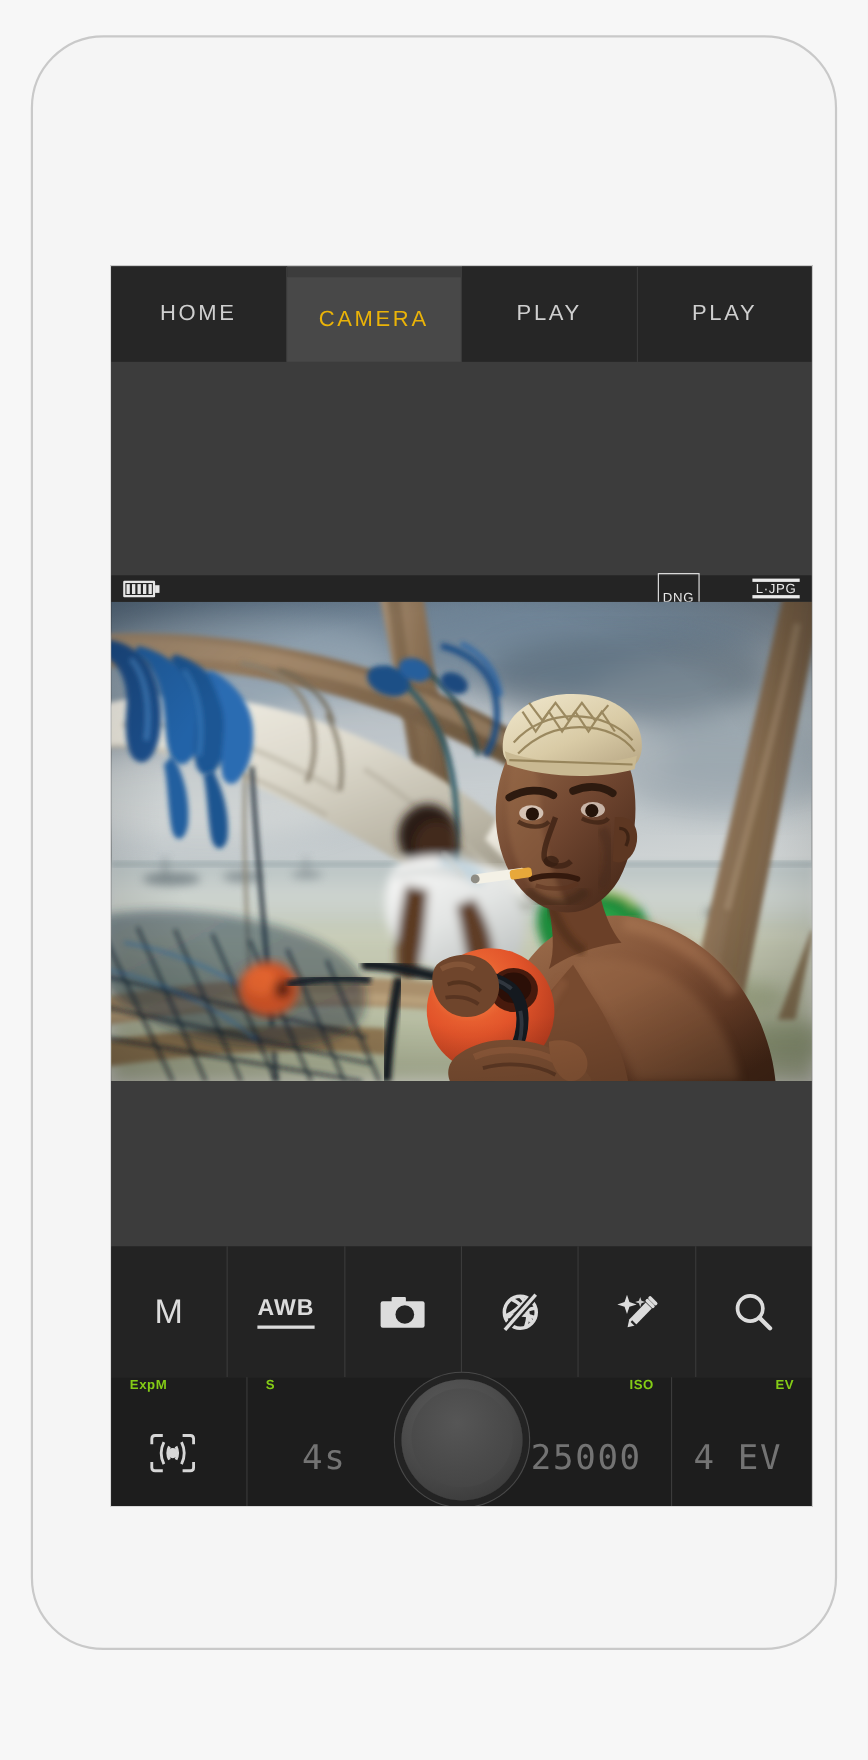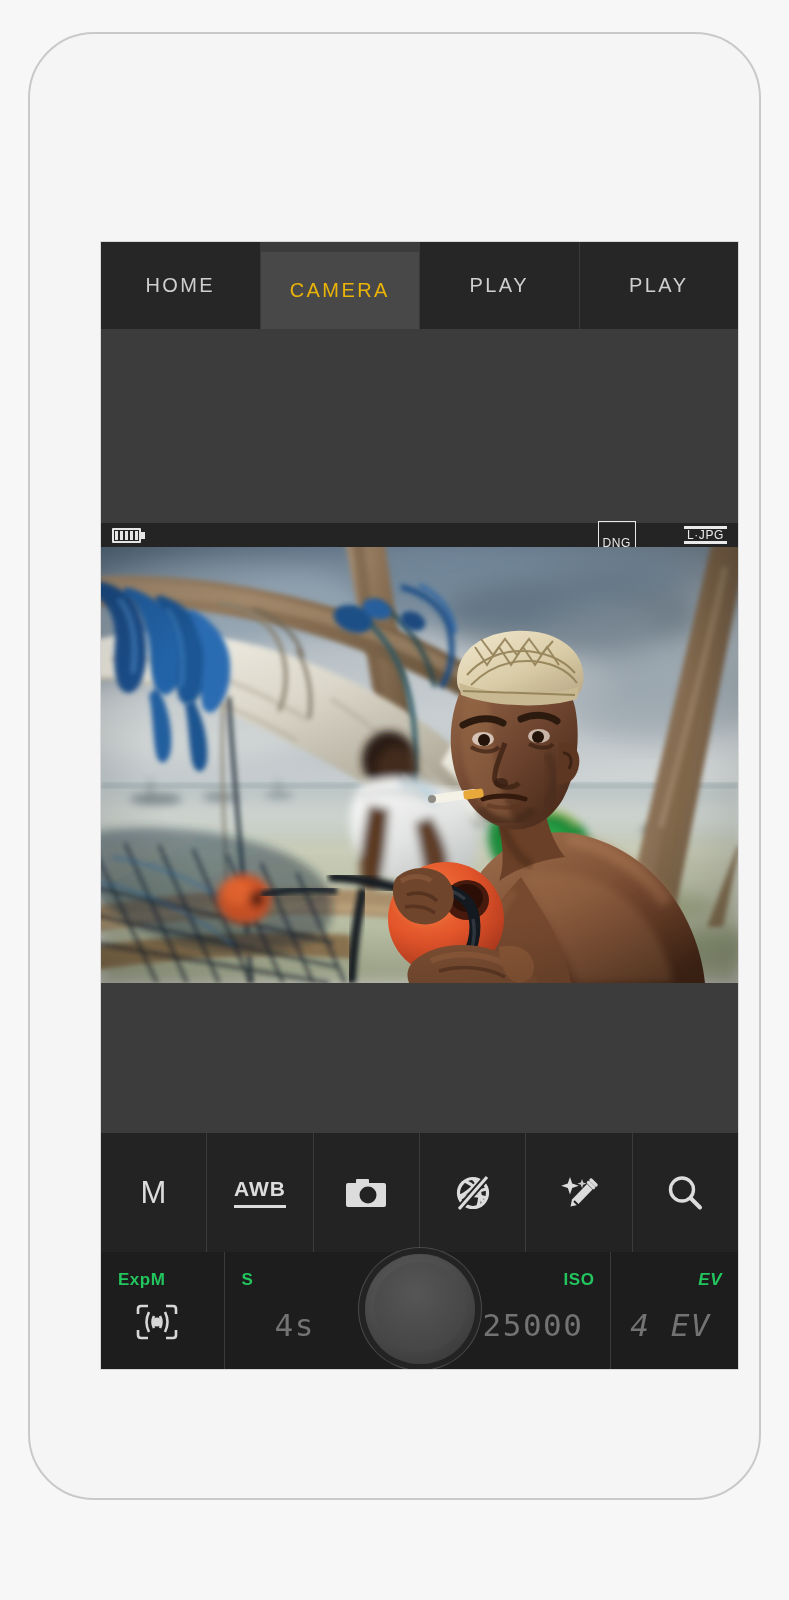--- a/index.html
+++ b/index.html
@@ -204,27 +204,27 @@
   }
   .param-cell {
     position: relative;
     border-right: 1px solid #3b3b3b;
     height: 100%;
   }
   .param-cell:last-child { border-right: none; }
   #param-expm { width: 124px; }
   #param-shutter { width: 192px; }
   #param-iso { width: 196px; }
-  #param-ev { width: 127px; font-style: italic; }
+  #param-ev { width: 127px; }
 
   .param-tag {
     position: absolute;
-    top: 18px;
-    font-size: 17px;
-    color: #22c55e;
+    top: 0;
+    font-size: 12px;
+    color: #84cc16;
     font-weight: bold;
     letter-spacing: 0.5px;
   }
   .tag-left { left: 17px; }
   .tag-right { right: 16px; padding-left: 12px; }
 
   .param-val {
     position: absolute;
     bottom: 28px;
     font-size: 31px;

